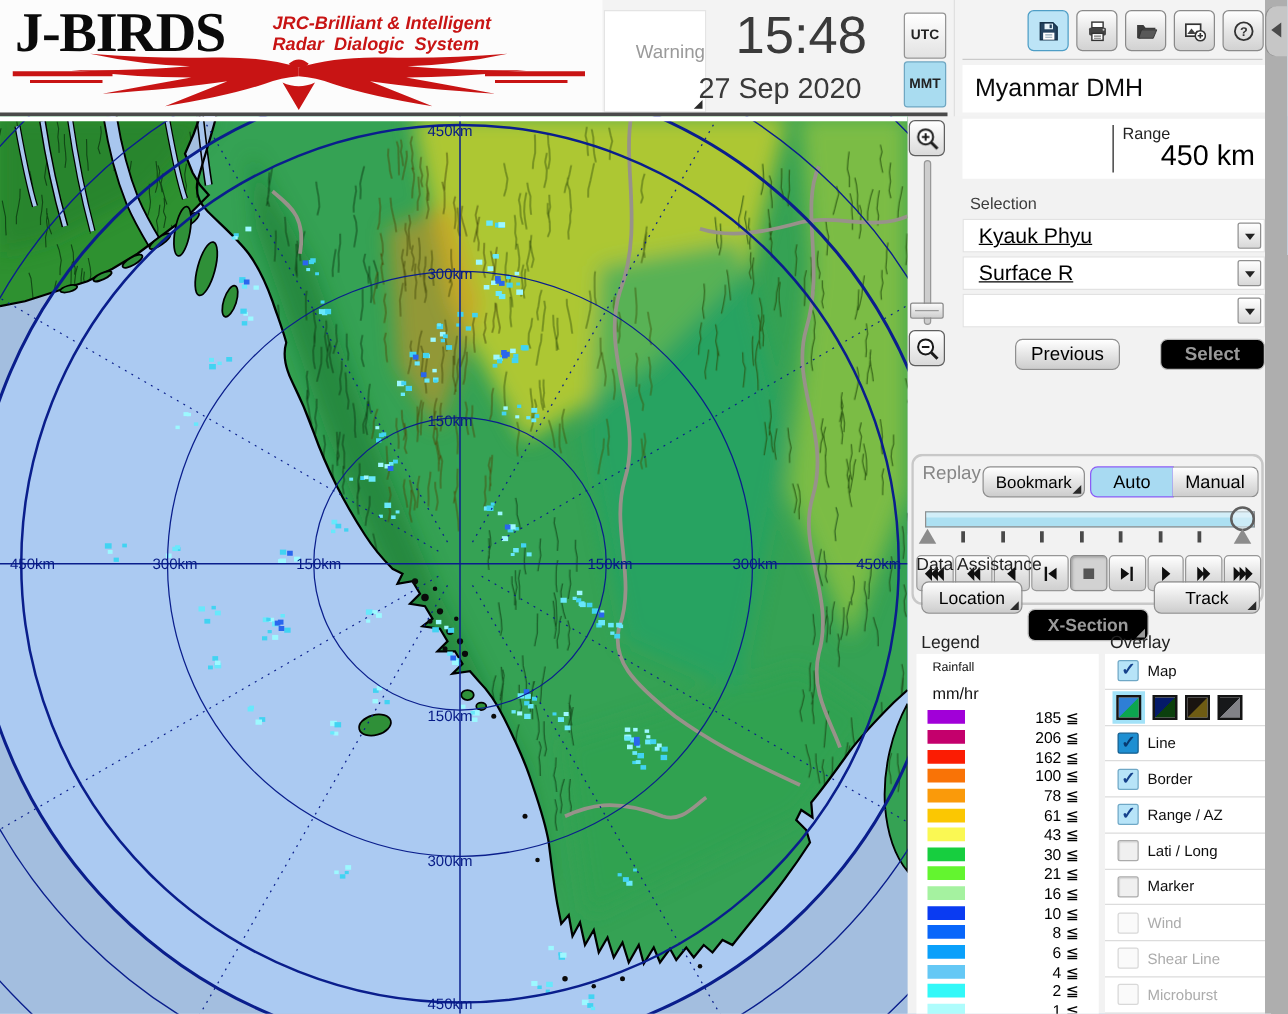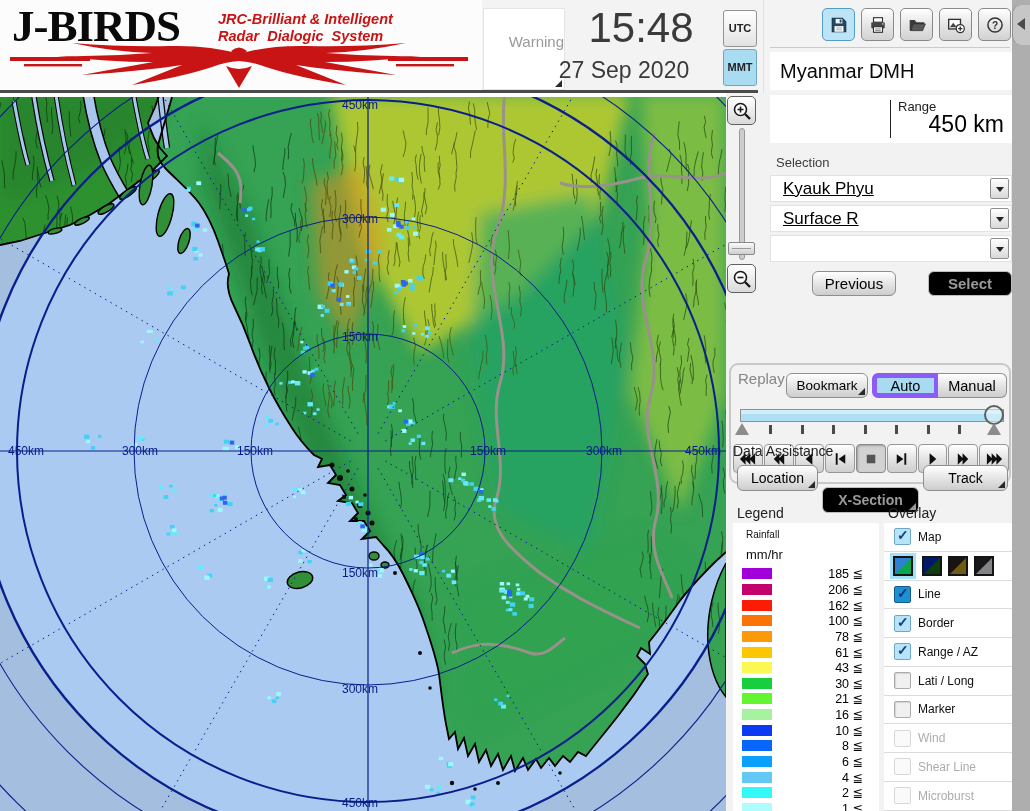--- a/index.html
+++ b/index.html
@@ -74,21 +74,21 @@
                 border-radius:2px;background:linear-gradient(#FFFFFF,#D8D8D8);box-sizing:border-box;}
   .combo .arrow::after{content:"";position:absolute;left:5px;top:8px;width:0;height:0;
        border-left:4px solid transparent;border-right:4px solid transparent;border-top:5px solid #222;}
   .prev-btn{left:776px;top:271px;width:84px;height:25px;font-size:15px;margin-left:36px;}
   .select-btn{left:928px;top:271px;width:84px;height:25px;font-size:15px;}
   
   .replay-box{left:729px;top:317px;width:282px;height:121px;border:2px solid #C8C8C8;border-radius:9px;box-sizing:border-box;margin-top:46px;}
   .replay-lab{position:absolute;left:7px;top:5px;font-size:15px;color:#868686;}
   .bookmark-btn{position:absolute;left:55px;top:8px;width:82px;height:25px;font-size:13.5px;}
   .auto-btn{position:absolute;left:141px;top:8px;width:67px;height:25px;font-size:14.5px;
-            background:#A8DAF2;border:5px solid #8b5cf6;border-radius:6px 0 0 6px;box-sizing:border-box;
+            background:#A8DAF2;border:1px solid #8b5cf6;border-radius:6px 0 0 6px;box-sizing:border-box;
             display:flex;align-items:center;justify-content:center;}
   .manual-btn{position:absolute;left:207px;top:8px;width:69px;height:25px;font-size:14.5px;border-radius:0 6px 6px 0;border-left:none;}
   .slider-groove{position:absolute;left:9px;top:44px;width:264px;height:13px;background:#ACE0F2;
                  border:1px solid #8F8F8F;box-sizing:border-box;}
   .slider-groove::after{content:"";position:absolute;left:0;right:0;top:0;height:4px;background:rgba(255,255,255,.45);}
   .slider-handle{position:absolute;left:253px;top:40px;width:20px;height:20px;border:2px solid #5F5F5F;
                  border-radius:50%;background:rgba(230,244,250,.55);box-sizing:border-box;}
   .rmark{position:absolute;top:58px;width:0;height:0;border-left:7px solid transparent;
          border-right:7px solid transparent;border-bottom:12px solid #8C8C8C;}
   .tick{position:absolute;top:60px;width:3px;height:9px;background:#4A4A4A;}

